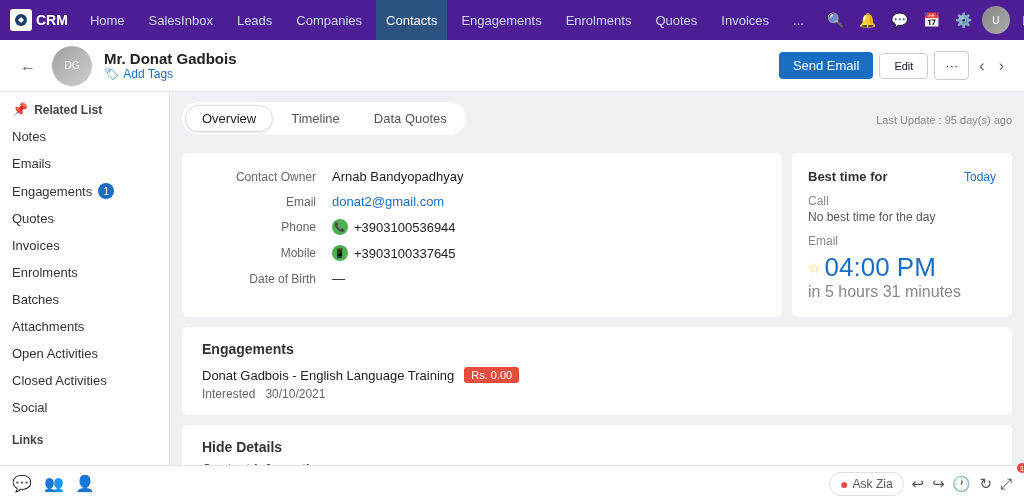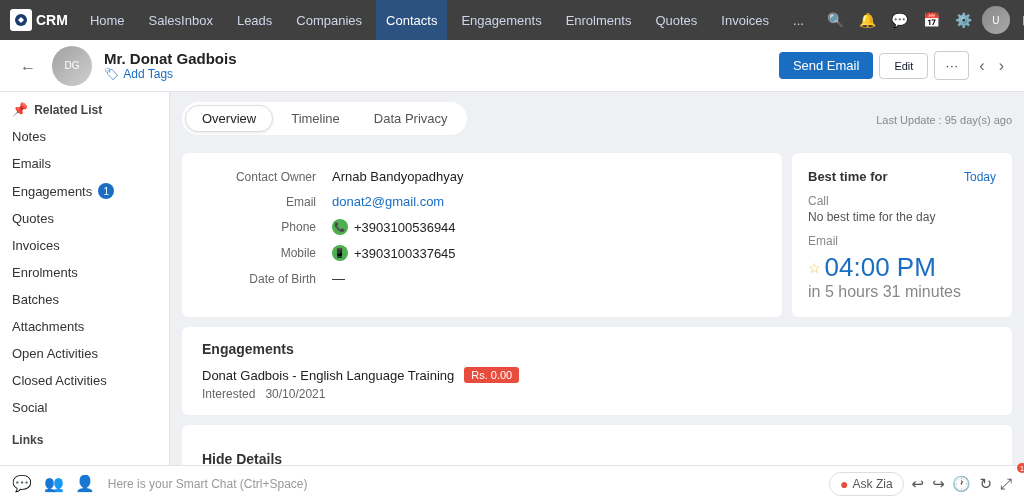--- a/index.html
+++ b/index.html
@@ -1,20 +1,20 @@
 <!DOCTYPE html>
 <html><head>
   <meta charset="utf-8">
   <style>
     * { margin: 0; padding: 0; box-sizing: border-box; }
     body { font-family: Arial, sans-serif; font-size: 13px; background: #f0f2f5; color: #333; width: 1024px; height: 501px; overflow: hidden; }
 
     
     .top-nav {
-      background: #404040;
+      background: #4c1d95;
       height: 40px;
       display: flex;
       align-items: center;
       padding: 0 10px;
       color: #fff;
       gap: 4px;
     }
     .top-nav .logo {
       display: flex; align-items: center; gap: 4px; margin-right: 8px;
     }
@@ -245,21 +245,21 @@
       padding: 2px 7px; border-radius: 3px;
     }
     .engagement-details { font-size: 12px; color: #666; margin-top: 4px; }
 
     
     .hide-details-card {
       background: #fff;
       border-radius: 6px;
       padding: 14px 20px;
     }
-    .hide-details-title { font-weight: bold; font-size: 14px; margin-bottom: 6px; margin-top: 12px; }
+    .hide-details-title { font-weight: bold; font-size: 14px; margin-bottom: 6px; }
     .contact-info-subtitle { font-weight: bold; font-size: 13px; color: #444; }
 
     
     .content-area::-webkit-scrollbar { width: 6px; }
     .content-area::-webkit-scrollbar-track { background: #f0f2f5; }
     .content-area::-webkit-scrollbar-thumb { background: #ccc; border-radius: 3px; }
 
     
     .bottom-bar {
       position: fixed; bottom: 0; left: 0; width: 1024px;
@@ -398,21 +398,21 @@
     </div>
     <div class="sidebar-links-title">Links</div>
   </div>
 
   <div class="content-area">
 
     <div class="tabs-wrapper">
       <div class="tabs-bar">
         <div class="tab-item active">Overview</div>
         <div class="tab-item">Timeline</div>
-        <div class="tab-item">Data Privacy</div>
+        <div class="tab-item">Data Quotes</div>
       </div>
       <div class="last-update">Last Update : 95 day(s) ago</div>
     </div>
 
     <div class="cards-row">
 
       <div class="info-card">
         <div class="info-row">
           <div class="info-label">Contact Owner</div>
           <div class="info-value">Arnab Bandyopadhyay</div>
@@ -481,21 +481,20 @@
   </div>
 </div>
 
 <div class="bottom-bar">
   <div class="bottom-left">
     <div class="bottom-icon">
       <span style="color:#e74c3c; font-size:16px;">💬</span>
     </div>
     <div class="bottom-icon">👥</div>
     <div class="bottom-icon">👤</div>
-    <span class="bottom-smart-chat">Here is your Smart Chat (Ctrl+Space)</span>
   </div>
   <div class="bottom-right">
     <div class="ask-zia">
       <span style="color:#e74c3c; font-size:14px;">●</span>
       <span>Ask Zia</span>
       <span class="notif-dot">1</span>
     </div>
     <div class="bottom-right-icon">↩</div>
     <div class="bottom-right-icon">↪</div>
     <div class="bottom-right-icon">🕐</div>

